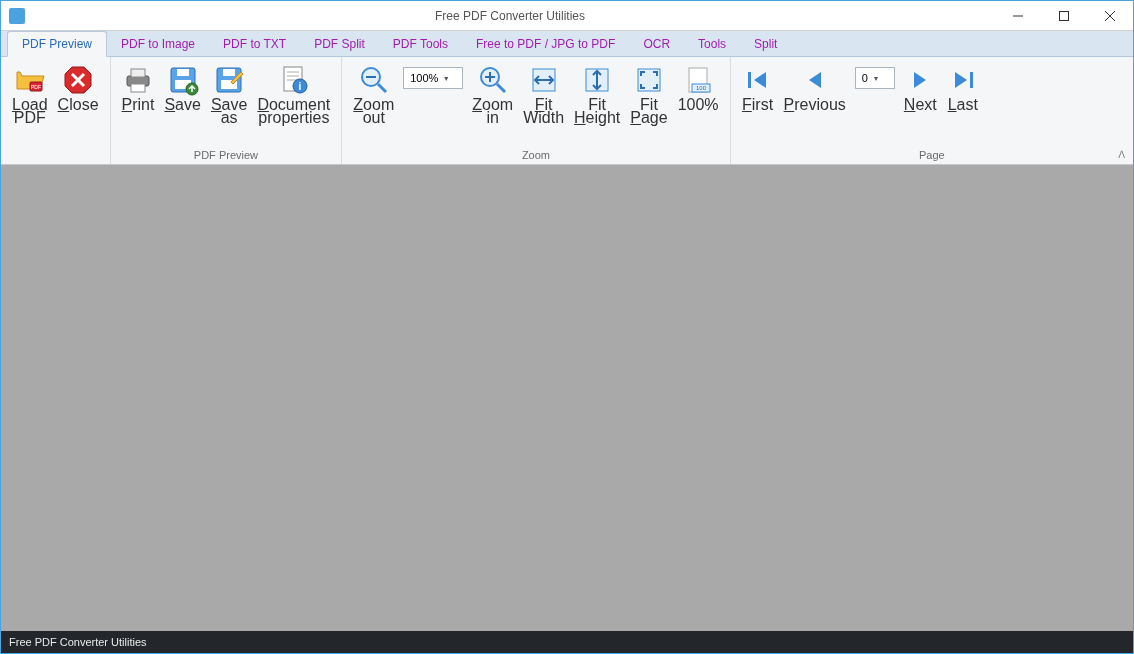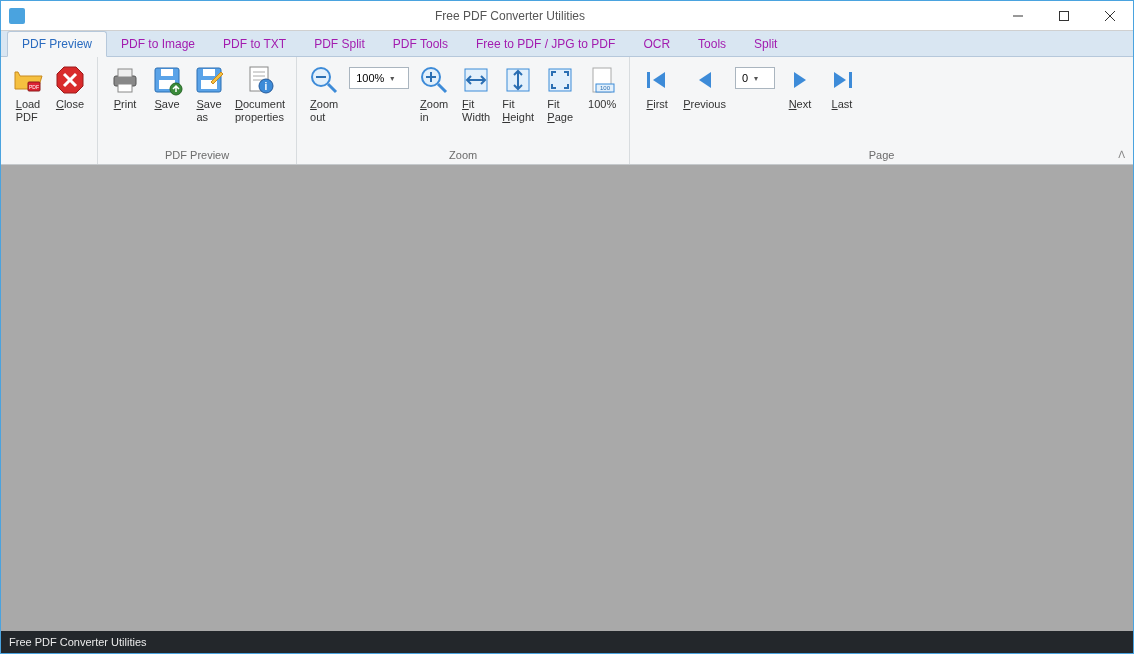--- a/index.html
+++ b/index.html
@@ -19,21 +19,21 @@
 .tab.active { background: #f5f6f7; color: #2a6bbf; border: 1px solid #b6c8db; border-bottom: 1px solid #f5f6f7; position: relative; top: 1px; border-radius: 3px 3px 0 0; }
 
 
 .ribbon { background: #f5f6f7; border-bottom: 1px solid #c5c9cc; display: flex; height: 108px; position: relative; }
 .ribbon-group { display: flex; flex-direction: column; border-right: 1px solid #d8dcdf; }
 .ribbon-group.last { border-right: none; }
 .group-items { display: flex; align-items: flex-start; padding: 4px 6px 0 6px; flex: 1; }
 .group-label { text-align: center; font-size: 11px; color: #6b6b6b; padding: 2px 0 3px 0; }
 .rbtn { display: flex; flex-direction: column; align-items: center; padding: 2px 4px; cursor: pointer; border: 1px solid transparent; border-radius: 2px; min-width: 40px; }
 .rbtn .icon { width: 32px; height: 32px; display: flex; align-items: center; justify-content: center; margin-bottom: 2px; }
-.rbtn .lbl { font-size: 11px; color: #333; line-height: 13px; }
+.rbtn .lbl { font-size: 16px; color: #333; text-align: center; line-height: 13px; }
 .rbtn .lbl u { text-decoration: underline; }
 .combo { height: 22px; border: 1px solid #aab5bf; background: #fff; font-size: 11px; display: flex; align-items: center; padding: 0 2px 0 6px; margin: 6px 4px 0 4px; cursor: pointer; }
 .combo .arrow { margin-left: 6px; font-size: 8px; color: #555; }
 .collapse-arrow { position: absolute; right: 8px; bottom: 4px; font-size: 10px; color: #888; cursor: pointer; }
 
 
 .content { flex: 1; background: #a9a9a9; }
 
 
 .statusbar { height: 22px; background: #23272b; color: #eaeaea; font-size: 11px; display: flex; align-items: center; padding: 0 8px; }

